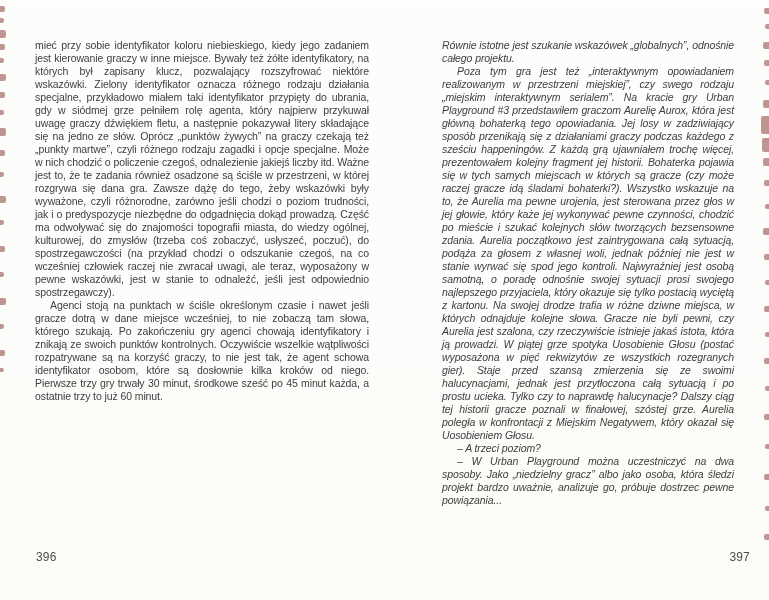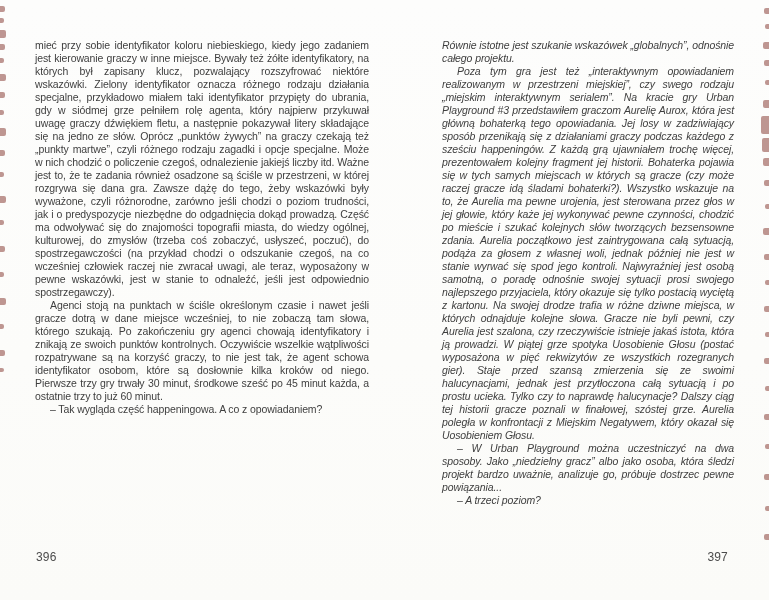--- a/index.html
+++ b/index.html
@@ -29,21 +29,21 @@
   .para { text-align: justify; }
   .para.indent { text-indent: 15px; }
   .page-number {
     position: absolute;
     top: 550px;
     font-size: 12px;
     color: #4c4c4c;
     letter-spacing: 0.2px;
   }
   .page-number-left  { left: 36px; }
-  .page-number-right { right: 41px; margin-left: 37px; }
+  .page-number-right { right: 19px; margin-left: 37px; }
   .edge-marks {
     position: absolute;
     top: 0; height: 600px; width: 10px;
     pointer-events: none;
   }
   .edge-marks-left  { left: 0; }
   .edge-marks-right { right: 0; }
   .edge-mark {
     position: absolute;
     background: var(--mark-color, #8a423a);
@@ -54,28 +54,27 @@
   .edge-marks-right .edge-mark { right: 0; border-radius: 2px 0 0 2px; }
 </style>
 </head>
 <body>
 
 <div class="canvas">
 
   <div class="page-text page-text-left" id="left-text">
       <p class="para">mieć przy sobie identyfikator koloru niebieskiego, kiedy jego zadaniem jest kierowanie graczy w inne miejsce. Bywały też żółte identyfikatory, na których był zapisany klucz, pozwalający rozszyfrować niektóre wskazówki. Zielony identyfikator oznacza różnego rodzaju działania specjalne, przykładowo miałem taki identyfikator przypięty do ubrania, gdy w siódmej grze pełniłem rolę agenta, który najpierw przykuwał uwagę graczy dźwiękiem fletu, a następnie pokazywał litery składające się na jedno ze słów. Oprócz „punktów żywych” na graczy czekają też „punkty martwe”, czyli różnego rodzaju zagadki i opcje specjalne. Może w nich chodzić o policzenie czegoś, odnalezienie jakiejś liczby itd. Ważne jest to, że te zadania również osadzone są ściśle w przestrzeni, w której rozgrywa się dana gra. Zawsze dążę do tego, żeby wskazówki były wyważone, czyli różnorodne, zarówno jeśli chodzi o poziom trudności, jak i o predyspozycje niezbędne do odgadnięcia dokąd prowadzą. Część ma odwoływać się do znajomości topografii miasta, do wiedzy ogólnej, kulturowej, do zmysłów (trzeba coś zobaczyć, usłyszeć, poczuć), do spostrzegawczości (na przykład chodzi o odszukanie czegoś, na co wcześniej człowiek raczej nie zwracał uwagi, ale teraz, wyposażony w pewne wskazówki, jest w stanie to odnaleźć, jeśli jest odpowiednio spostrzegawczy).</p>
       <p class="para indent">Agenci stoją na punktach w ściśle określonym czasie i nawet jeśli gracze dotrą w dane miejsce wcześniej, to nie zobaczą tam słowa, którego szukają. Po zakończeniu gry agenci chowają identyfikatory i znikają ze swoich punktów kontrolnych. Oczywiście wszelkie wątpliwości rozpatrywane są na korzyść graczy, to nie jest tak, że agent schowa identyfikator osobom, które są dosłownie kilka kroków od niego. Pierwsze trzy gry trwały 30 minut, środkowe sześć po 45 minut każda, a ostatnie trzy to już 60 minut.</p>
-      <p class="para indent">– Tak wygląda część happeningowa. A co z opowiadaniem?</p>
     </div>
 
   <div class="page-text page-text-right" id="right-text">
       <p class="para">Równie istotne jest szukanie wskazówek „globalnych”, odnośnie całego projektu.</p>
       <p class="para indent">Poza tym gra jest też „interaktywnym opowiadaniem realizowanym w przestrzeni miejskiej”, czy swego rodzaju „miejskim interaktywnym serialem”. Na kracie gry Urban Playground #3 przedstawiłem graczom Aurelię Aurox, która jest główną bohaterką tego opowiadania. Jej losy w zadziwiający sposób przenikają się z działaniami graczy podczas każdego z sześciu happeningów. Z każdą grą ujawniałem trochę więcej, prezentowałem kolejny fragment jej historii. Bohaterka pojawia się w tych samych miejscach w których są gracze (czy może raczej gracze idą śladami bohaterki?). Wszystko wskazuje na to, że Aurelia ma pewne urojenia, jest sterowana przez głos w jej głowie, który każe jej wykonywać pewne czynności, chodzić po mieście i szukać kolejnych słów tworzących bezsensowne zdania. Aurelia początkowo jest zaintrygowana całą sytuacją, podąża za głosem z własnej woli, jednak później nie jest w stanie wyrwać się spod jego kontroli. Najwyraźniej jest osobą samotną, o poradę odnośnie swojej sytuacji prosi swojego najlepszego przyjaciela, który okazuje się tylko postacią wyciętą z kartonu. Na swojej drodze trafia w różne dziwne miejsca, w których odnajduje kolejne słowa. Gracze nie byli pewni, czy Aurelia jest szalona, czy rzeczywiście istnieje jakaś istota, która ją prowadzi. W piątej grze spotyka Uosobienie Głosu (postać wyposażona w pięć rekwizytów ze wszystkich rozegranych gier). Staje przed szansą zmierzenia się ze swoimi halucynacjami, jednak jest przytłoczona całą sytuacją i po prostu ucieka. Tylko czy to naprawdę halucynacje? Dalszy ciąg tej historii gracze poznali w finałowej, szóstej grze. Aurelia poległa w konfrontacji z Miejskim Negatywem, który okazał się Uosobieniem Głosu.</p>
+      <p class="para indent">– A trzeci poziom?</p>
       <p class="para indent">– W Urban Playground można uczestniczyć na dwa sposoby. Jako „niedzielny gracz” albo jako osoba, która śledzi projekt bardzo uważnie, analizuje go, próbuje dostrzec pewne powiązania...</p>
-      <p class="para indent">– A trzeci poziom?</p>
     </div>
 
   <div class="page-number page-number-left">396</div>
 
   <div class="page-number page-number-right">397</div>
 
   <div class="edge-marks edge-marks-left" id="edge-marks-left">
       <div class="edge-mark" style="top: 6px; height: 6px; width: 5px;"></div>
       <div class="edge-mark" style="top: 18px; height: 5px; width: 4px;"></div>
       <div class="edge-mark" style="top: 30px; height: 8px; width: 6px;"></div>

